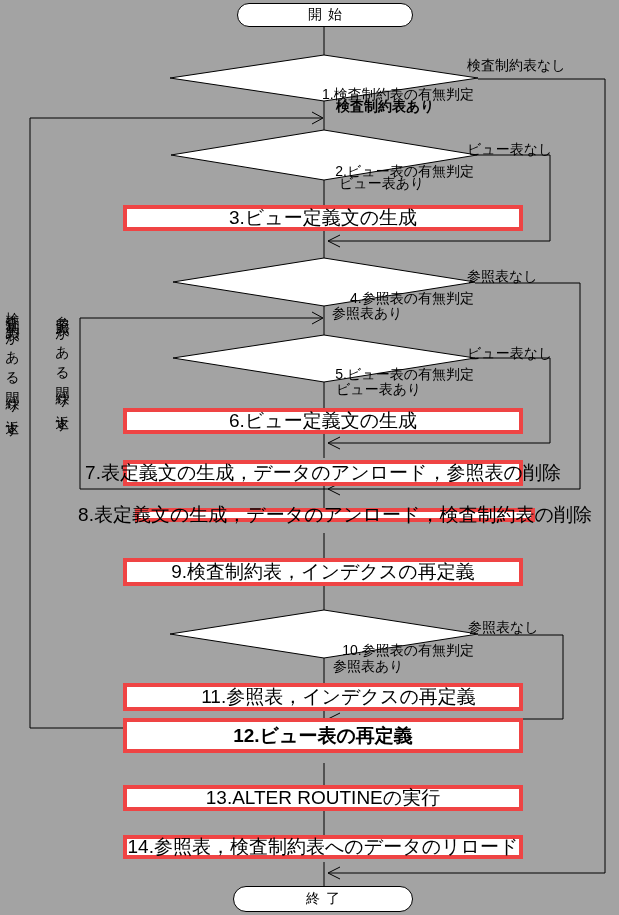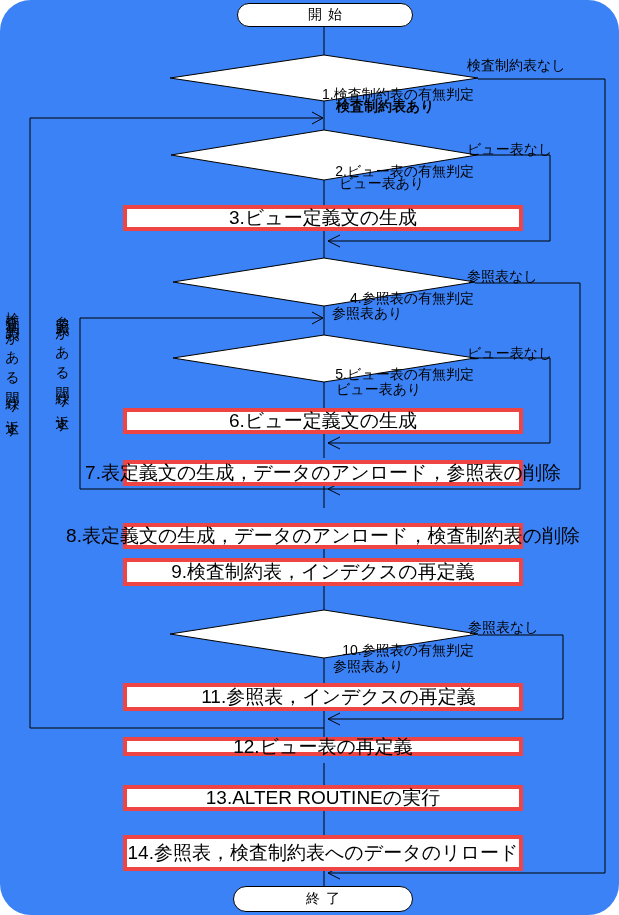--- a/index.html
+++ b/index.html
@@ -4,25 +4,24 @@
 <style>
   html, body {
     margin: 0;
     padding: 0;
     background: #ffffff;
   }
   .canvas {
     position: relative;
     width: 619px;
     height: 915px;
-    background: #3b82f6;
+    background: #a3a3a3;
     font-family: "Liberation Sans", "DejaVu Sans", sans-serif;
     color: #000000;
     overflow: hidden;
-    border-radius: 31px;
   }
   svg.lines {
     position: absolute;
     left: 0; top: 0;
     width: 619px; height: 915px;
   }
   svg.lines path, svg.lines polygon {
     stroke: #000000;
     stroke-width: 1;
     fill: none;
@@ -127,26 +126,26 @@
 
   <div class="dlabel" style="top:69px;">1.検査制約表の有無判定</div>
   <div class="dlabel" style="top:146px;">2.ビュー表の有無判定</div>
   <div class="dlabel" style="top:273px;">4.参照表の有無判定</div>
   <div class="dlabel" style="top:349px;">5.ビュー表の有無判定</div>
   <div class="dlabel" style="top:625px;">10.参照表の有無判定</div>
 
   <div class="process" style="top:205px; height:26px;">3.ビュー定義文の生成</div>
   <div class="process" style="top:408px; height:26px;">6.ビュー定義文の生成</div>
   <div class="process" style="top:460px; height:26px;">7.表定義文の生成，データのアンロード，参照表の削除</div>
-  <div class="process" style="top:523px; height:26px;">8.表定義文の生成，データのアンロード，検査制約表の削除</div>
+  <div class="process" style="top:508px; height:14px;margin-left:12px;">8.表定義文の生成，データのアンロード，検査制約表の削除</div>
   <div class="process" style="top:558px; height:28px;">9.検査制約表，インデクスの再定義</div>
   <div class="process" style="top:683px; height:28px;padding-left:31px;">11.参照表，インデクスの再定義</div>
-  <div class="process" style="top:737px; height:19px;">12.ビュー表の再定義</div>
+  <div class="process" style="top:718px; height:35px;font-weight:bold;">12.ビュー表の再定義</div>
   <div class="process" style="top:785px; height:26px;">13.ALTER ROUTINEの実行</div>
-  <div class="process" style="top:835px; height:36px;">14.参照表，検査制約表へのデータのリロード</div>
+  <div class="process" style="top:835px; height:24px;">14.参照表，検査制約表へのデータのリロード</div>
 
   <span class="branch-label" style="left:467px; top:57px;text-align:center;">検査制約表なし</span>
   <span class="branch-label" style="left:336px; top:98px;font-weight:bold;">検査制約表あり</span>
   <span class="branch-label" style="left:467px; top:141px;">ビュー表なし</span>
   <span class="branch-label" style="left:339px; top:175px;">ビュー表あり</span>
   <span class="branch-label" style="left:467px; top:268px;">参照表なし</span>
   <span class="branch-label" style="left:332px; top:305px;">参照表あり</span>
   <span class="branch-label" style="left:467px; top:345px;">ビュー表なし</span>
   <span class="branch-label" style="left:336px; top:381px;">ビュー表あり</span>
   <span class="branch-label" style="left:468px; top:619px;">参照表なし</span>

